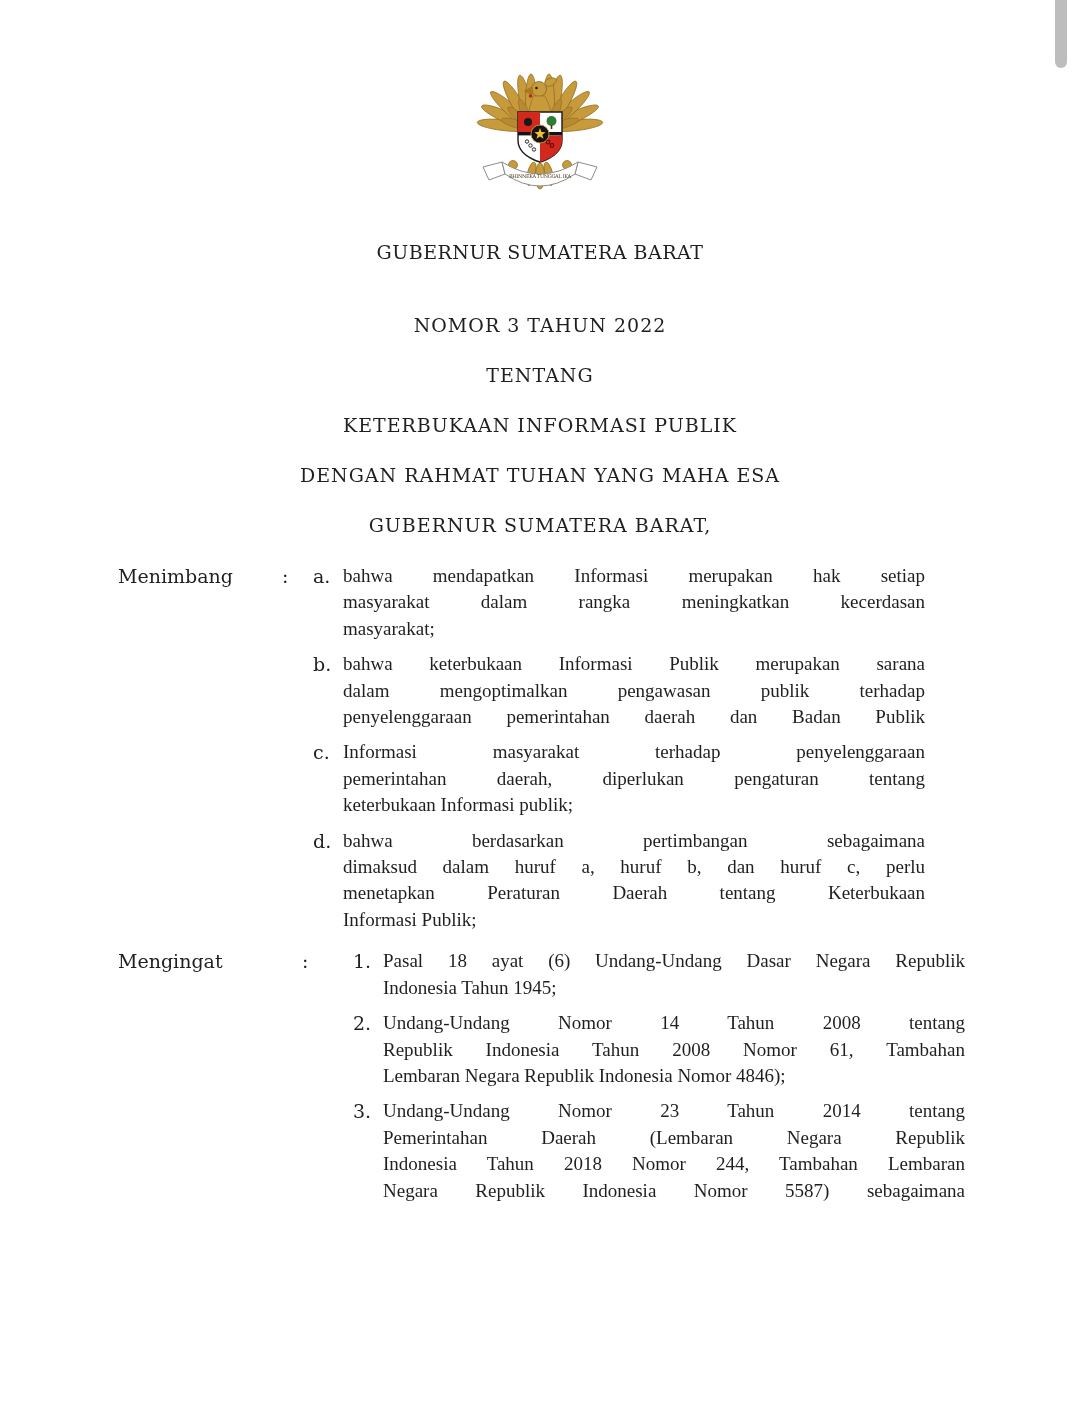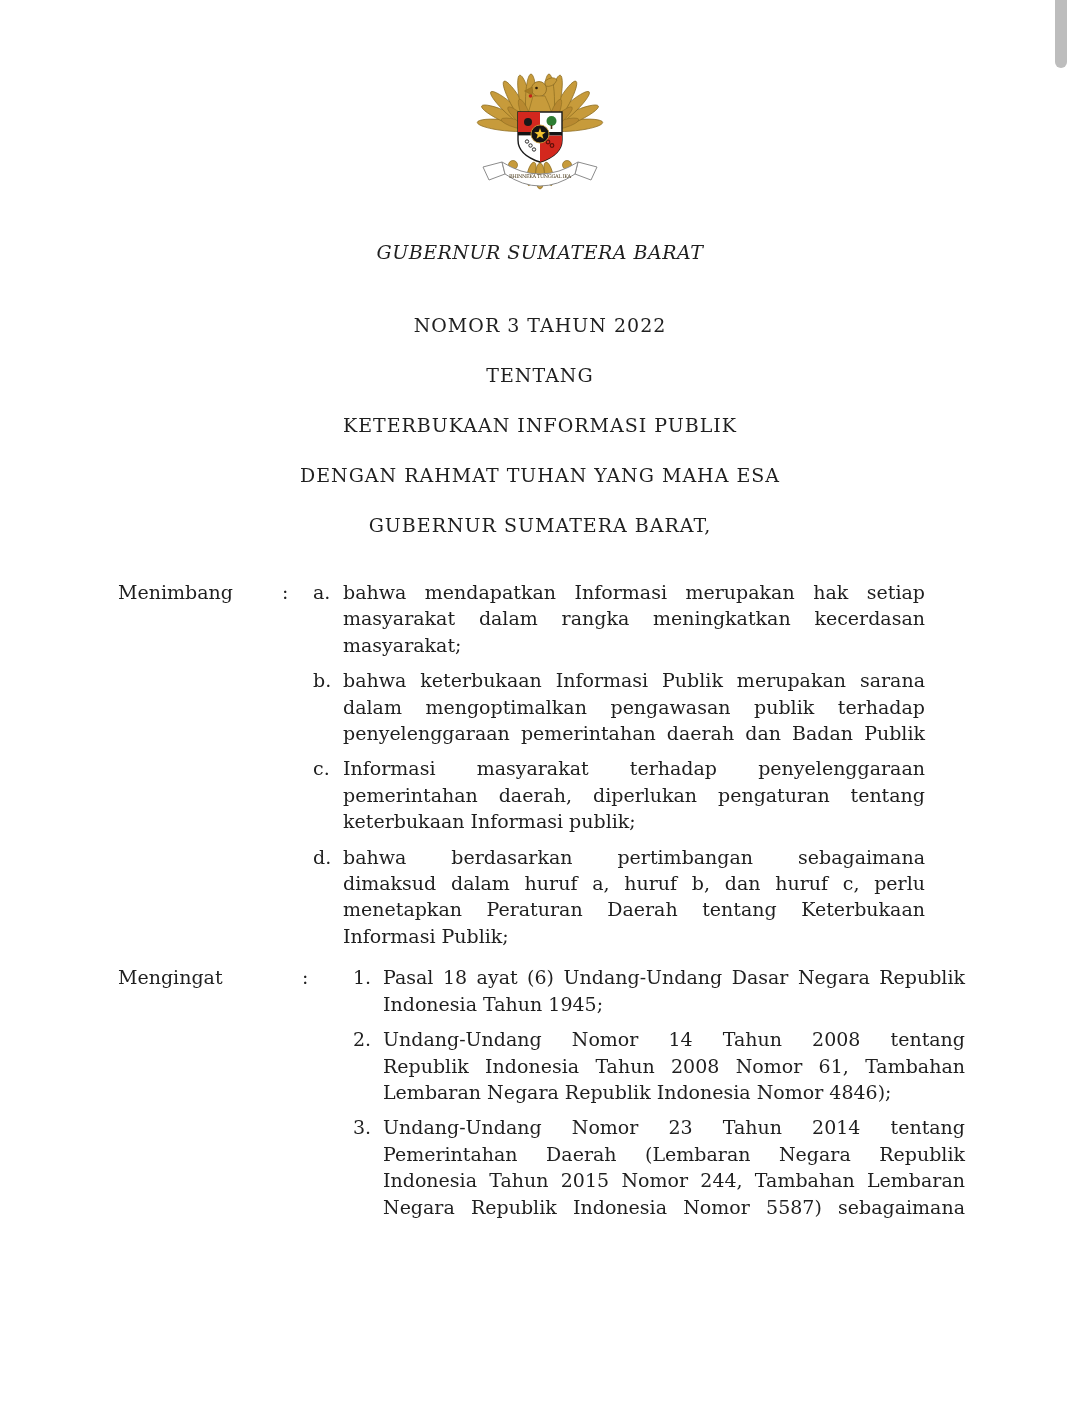--- a/index.html
+++ b/index.html
@@ -25,46 +25,45 @@
     width: 142px;
     height: 135px;
     margin: 70px auto 0 auto;
   }
   .org-title {
     margin-top: 34px;
     text-align: center;
     font-size: 19px;
     line-height: 27px;
     letter-spacing: 0.5px;
-    font-style: italic;
   }
   .title-block { margin-top: 46px; }
   .title-line {
     text-align: center;
     font-size: 19px;
     line-height: 27px;
     letter-spacing: 1px;
     margin-bottom: 23px;
   }
   .section {
     display: flex;
     align-items: flex-start;
     padding-left: 118px;
     font-size: 19px;
     line-height: 26.4px;
   }
-  .section-menimbang { margin-top: 40px; }
+  .section-menimbang { margin-top: 24px; }
   .section-mengingat { margin-top: 15px; gap: 20px; }
   .col-label { width: 164px; flex: none; }
   .col-colon { width: 31px; flex: none; }
   .col-items { width: 612px; flex: none; }
   .item { display: flex; margin-bottom: 9px; }
   .item:last-child { margin-bottom: 0; }
   .item-marker { width: 30px; flex: none; }
-  .item-lines { width: 582px; flex: none; }
+  .item-lines { width: 582px; flex: none; font-family: Liberation Serif, serif; }
   .jline { text-align: justify; text-align-last: justify; }
   .jline.jlast { text-align-last: left; }
 </style>
 </head>
 <body>
 
 <div class="page">
 
   <div class="scrollbar-thumb"></div>
 
@@ -214,20 +213,20 @@
             <div class="jline">Republik Indonesia Tahun 2008 Nomor 61, Tambahan</div>
             <div class="jline jlast">Lembaran Negara Republik Indonesia Nomor 4846);</div>
           </div>
       </div>
       <div class="item">
         <div class="item-marker">3.</div>
 
         <div class="item-lines">
             <div class="jline">Undang-Undang Nomor 23 Tahun 2014 tentang</div>
             <div class="jline">Pemerintahan Daerah (Lembaran Negara Republik</div>
-            <div class="jline">Indonesia Tahun 2015 Nomor 244, Tambahan Lembaran</div>
+            <div class="jline">Indonesia Tahun 2018 Nomor 244, Tambahan Lembaran</div>
             <div class="jline">Negara Republik Indonesia Nomor 5587) sebagaimana</div>
           </div>
       </div>
     </div>
   </div>
 
 </div>
 
 </body></html>

